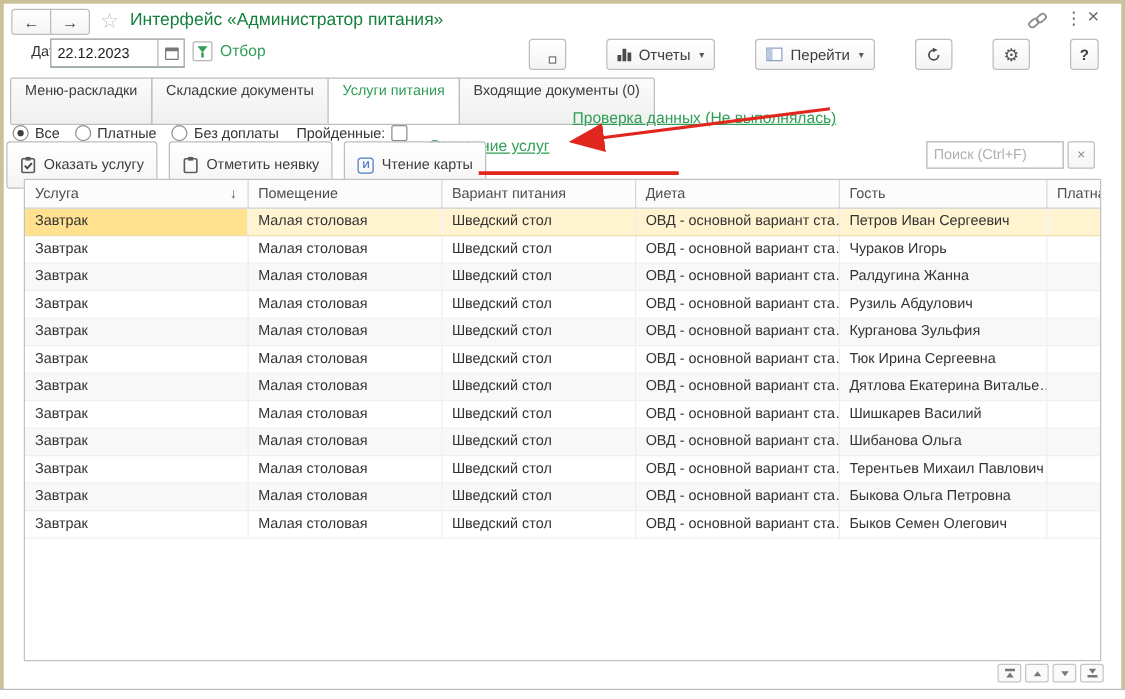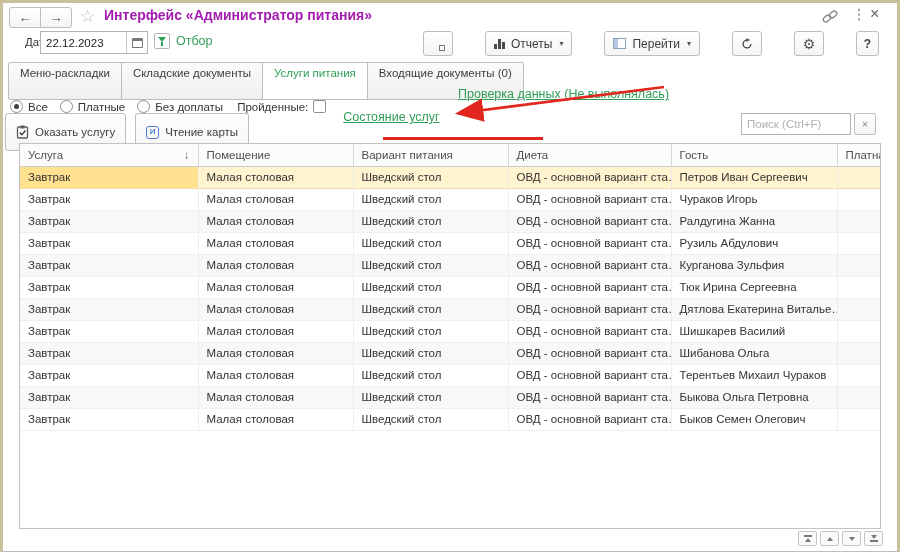--- a/index.html
+++ b/index.html
@@ -24,21 +24,21 @@
     background:linear-gradient(#ffffff,#f4f4f4);
     font-size:12px;color:#3d3d3d;cursor:default;white-space:nowrap;
   }
 
   
   .navgrp{position:absolute;left:9px;top:7px;display:flex;}
   .navbtn{width:32px;height:21px;border-radius:0;font-size:13px;color:#4a4a4a;}
   .navbtn.first{border-radius:3px 0 0 3px;}
   .navbtn.last{border-radius:0 3px 3px 0;margin-left:-1px;}
   .star{position:absolute;left:80px;top:6px;font-size:17px;color:#c2c2c2;}
-  .title{position:absolute;left:104px;top:7px;font-size:14px;font-weight:bold;color:#a21caf;text-align:right;}
+  .title{position:absolute;left:104px;top:7px;font-size:14px;font-weight:normal;color:#15803d;text-align:right;}
   .chain{position:absolute;left:822px;top:9px;}
   .kebab{position:absolute;left:852px;top:6px;font-size:14px;color:#666;}
   .winclose{position:absolute;left:870px;top:5px;font-size:16px;color:#666;}
 
   
   .date-label{position:absolute;left:25px;top:36px;font-size:11.5px;}
   .date-wrap{position:absolute;left:40px;top:31px;width:108px;height:23px;border:1px solid #b3b3b3;display:flex;background:#14532d;}
   .date-input{flex:1;border:0;outline:0;font-family:"Liberation Sans",sans-serif;font-size:11.5px;padding-left:5px;color:#222;min-width:0;}
   .cal-btn{width:21px;border:0;border-left:1px solid #c9c9c9;background:#fff;display:flex;align-items:center;justify-content:center;}
   .cal-icon{width:11px;height:10px;border:1px solid #777;border-top:3px solid #777;border-radius:1px;}
@@ -226,20 +226,27 @@
 <div class="toolbar">
   <button class="btn">
     <svg width="13" height="14" viewBox="0 0 13 14">
       <rect x="1.5" y="2" width="10" height="11" rx="1" fill="none" stroke="#5a5a5a" stroke-width="1.3"></rect>
       <rect x="4.5" y="0.5" width="4" height="3" fill="#5a5a5a"></rect>
       <path d="M3.8 7.5 l2 2.2 L9.5 5.5" fill="none" stroke="#444" stroke-width="1.5"></path>
     </svg>
     <span>Оказать услугу</span>
   </button>
   <button class="btn">
+    <svg width="13" height="14" viewBox="0 0 13 14">
+      <rect x="1.5" y="2" width="10" height="11" rx="1" fill="none" stroke="#5a5a5a" stroke-width="1.3"></rect>
+      <rect x="4.5" y="0.5" width="4" height="3" fill="#5a5a5a"></rect>
+    </svg>
+    <span>Отметить неявку</span>
+  </button>
+  <button class="btn">
     <span class="readcard-icon">И</span>
     <span>Чтение карты</span>
   </button>
 </div>
 
 <div class="search-wrap">
   <input class="search-input" placeholder="Поиск (Ctrl+F)" style="">
   <button class="btn search-clear">
       <span>×</span>
     </button>
@@ -336,21 +343,21 @@
           <td>Шведский стол</td>
           <td>ОВД - основной вариант ста…</td>
           <td>Шибанова Ольга</td>
           <td></td>
         </tr>
         <tr>
           <td>Завтрак</td>
           <td>Малая столовая</td>
           <td>Шведский стол</td>
           <td>ОВД - основной вариант ста…</td>
-          <td>Терентьев Михаил Чураков</td>
+          <td>Терентьев Михаил Павлович</td>
           <td></td>
         </tr>
         <tr class="zebra">
           <td>Завтрак</td>
           <td>Малая столовая</td>
           <td>Шведский стол</td>
           <td>ОВД - основной вариант ста…</td>
           <td>Быкова Ольга Петровна</td>
           <td></td>
         </tr>

